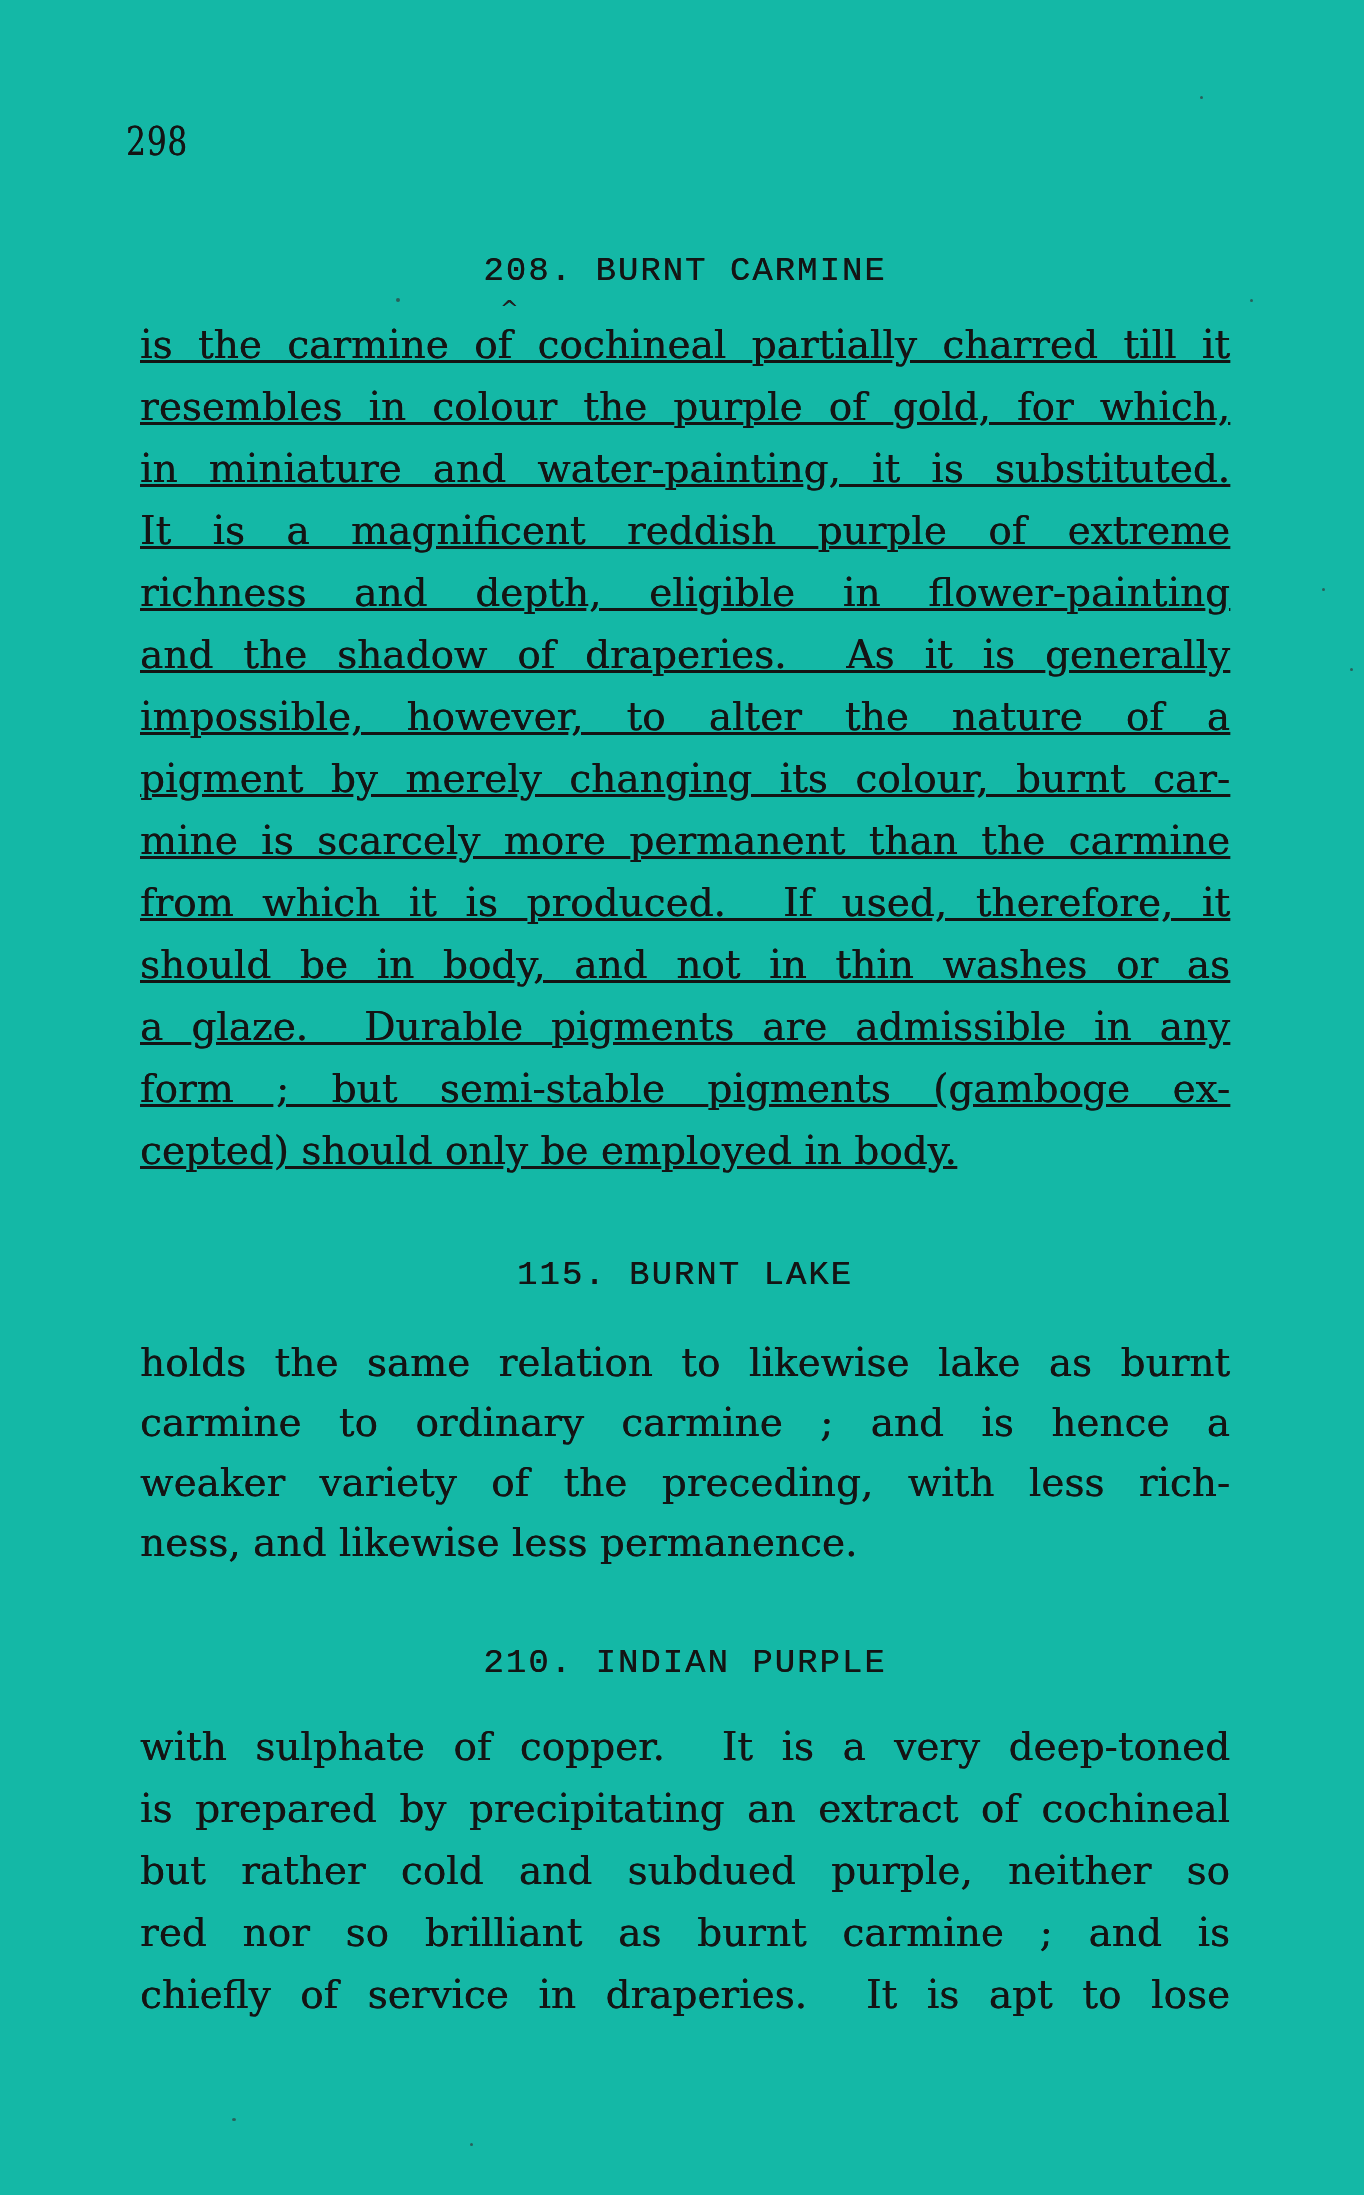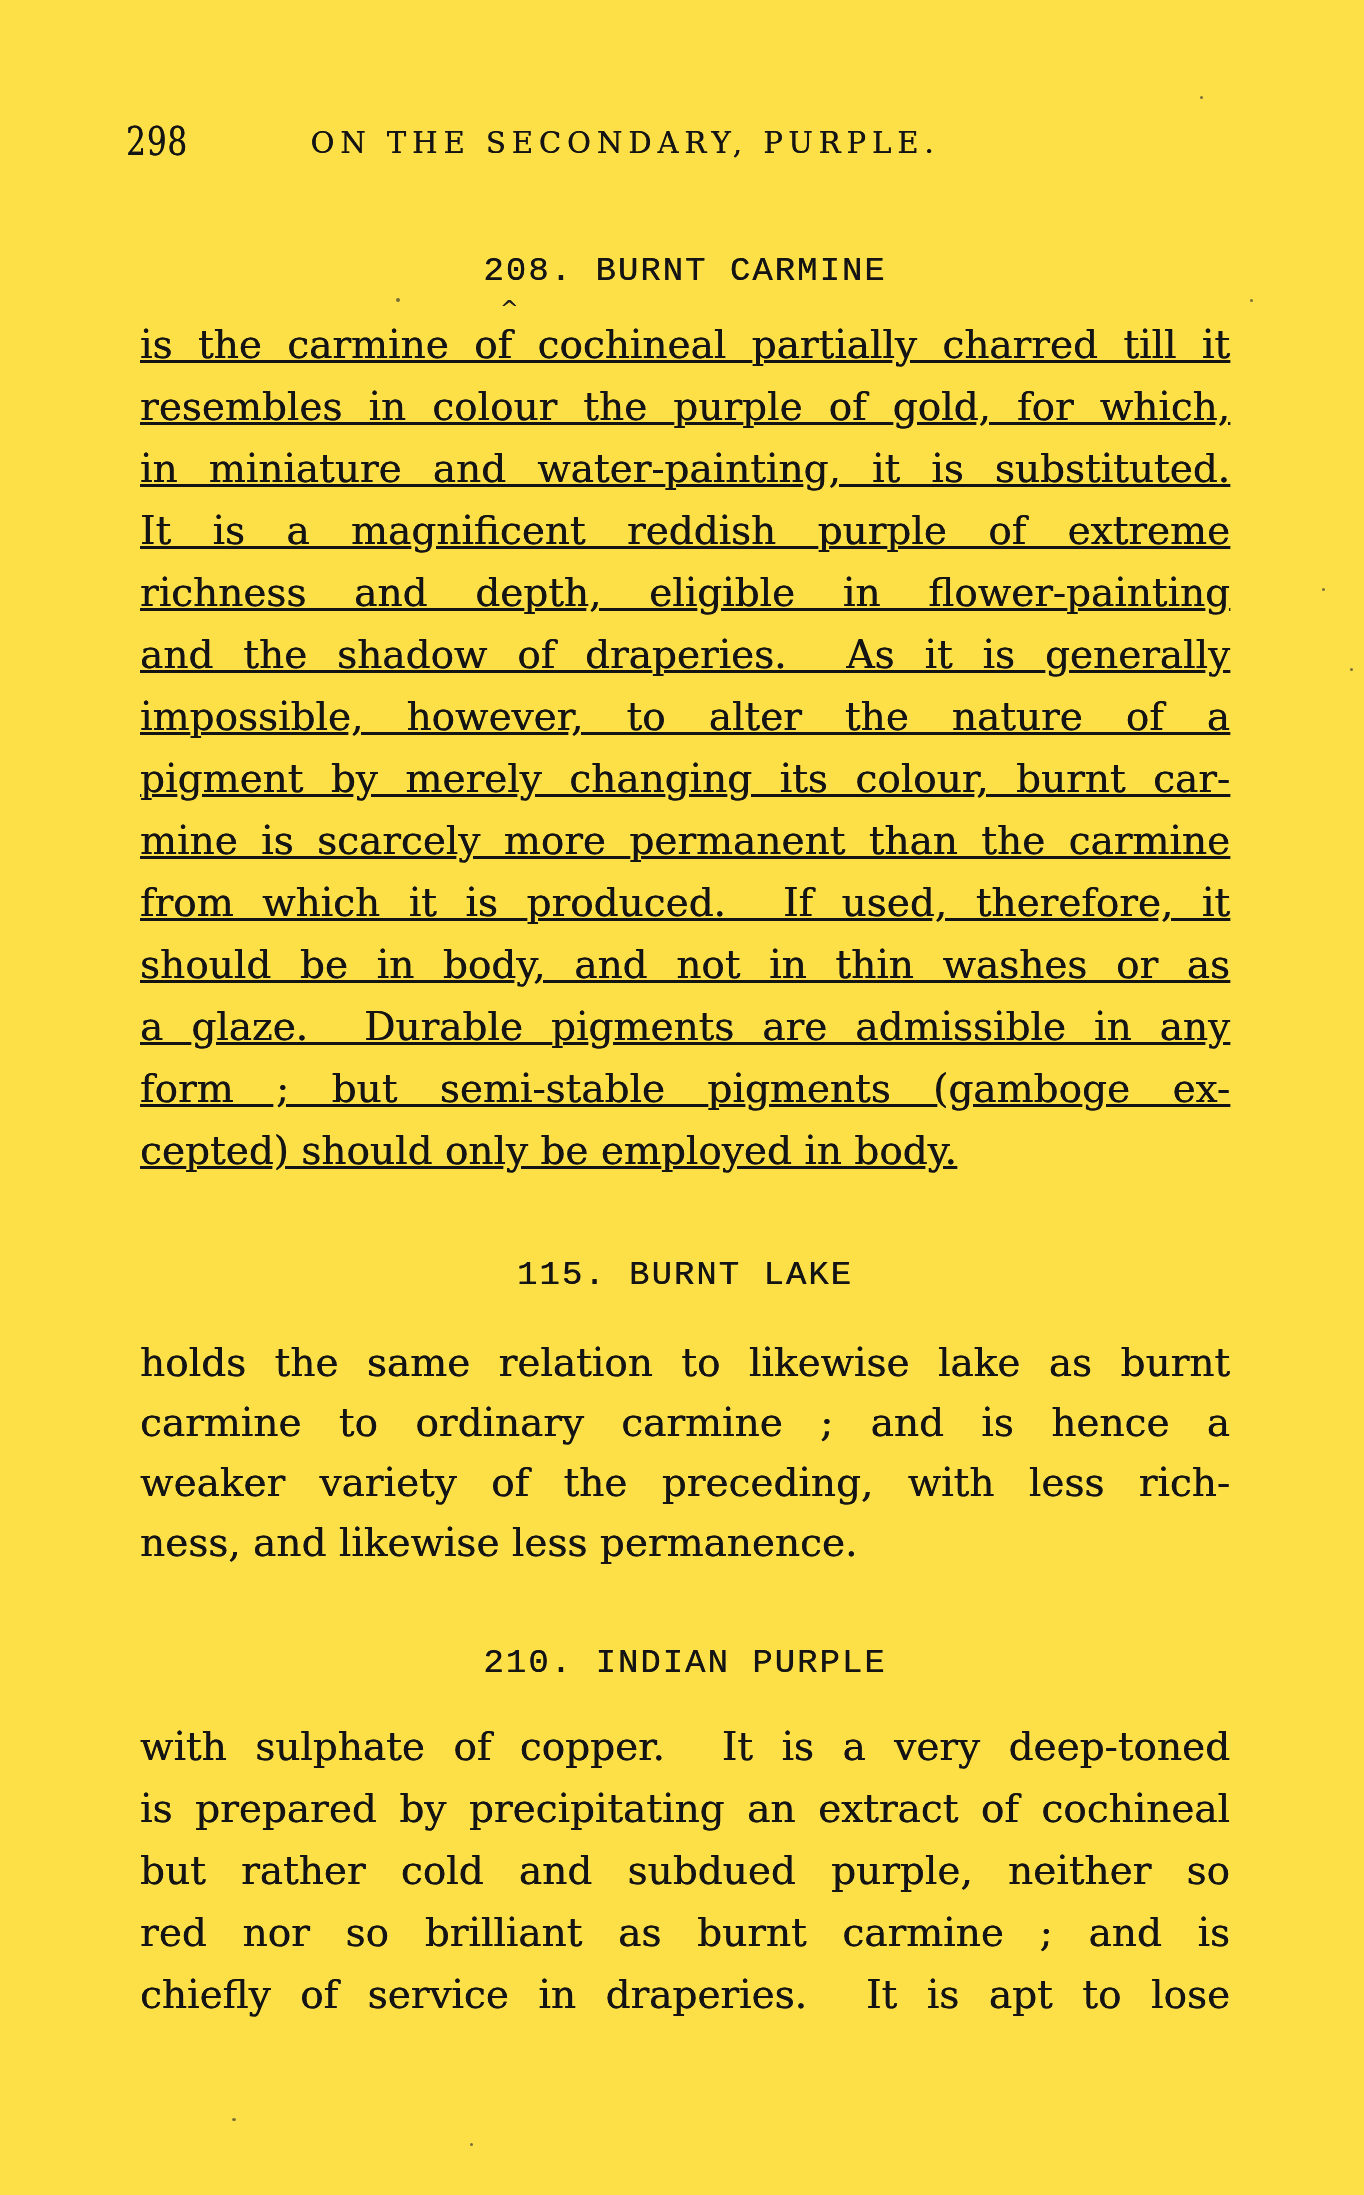--- a/index.html
+++ b/index.html
@@ -1,20 +1,20 @@
 <!DOCTYPE html>
 <html><head>
 <meta charset="utf-8">
 <style>
   html, body { margin: 0; padding: 0; background: #ffffff; }
   .page {
     position: relative;
     width: 1364px;
     height: 2195px;
-    background: #fde047;
+    background: #14b8a6;
     overflow: hidden;
     font-family: "DejaVu Serif", "Liberation Serif", serif;
     color: #141414;
     text-shadow: 0.35px 0 0 currentColor;
   }
   .page-number {
     position: absolute;
     left: 126px;
     top: 118px;
     font-size: 40px;
@@ -83,21 +83,20 @@
   .speck-5 { left: 232px;  top: 2118px; width: 4px; height: 3px; }
   .speck-6 { left: 470px;  top: 2143px; width: 3px; height: 3px; }
   .speck-7 { left: 1200px; top: 96px;   width: 3px; height: 3px; }
 </style>
 </head>
 <body>
 
 <div class="page">
 
   <div class="page-number">298</div>
-  <div class="running-head">ON THE SECONDARY, PURPLE.</div>
 
   <div class="section-heading heading-208">208. BURNT CARMINE</div>
 
   <div class="para para-1">
     <div class="line">is the carmine of cochineal partially charred till it</div>
     <div class="line">resembles in colour the purple of gold, for which,</div>
     <div class="line">in miniature and water-painting, it is substituted.</div>
     <div class="line">It is a magnificent reddish purple of extreme</div>
     <div class="line">richness and depth, eligible in flower-painting</div>
     <div class="line">and the shadow of draperies.&nbsp; As it is generally</div>

